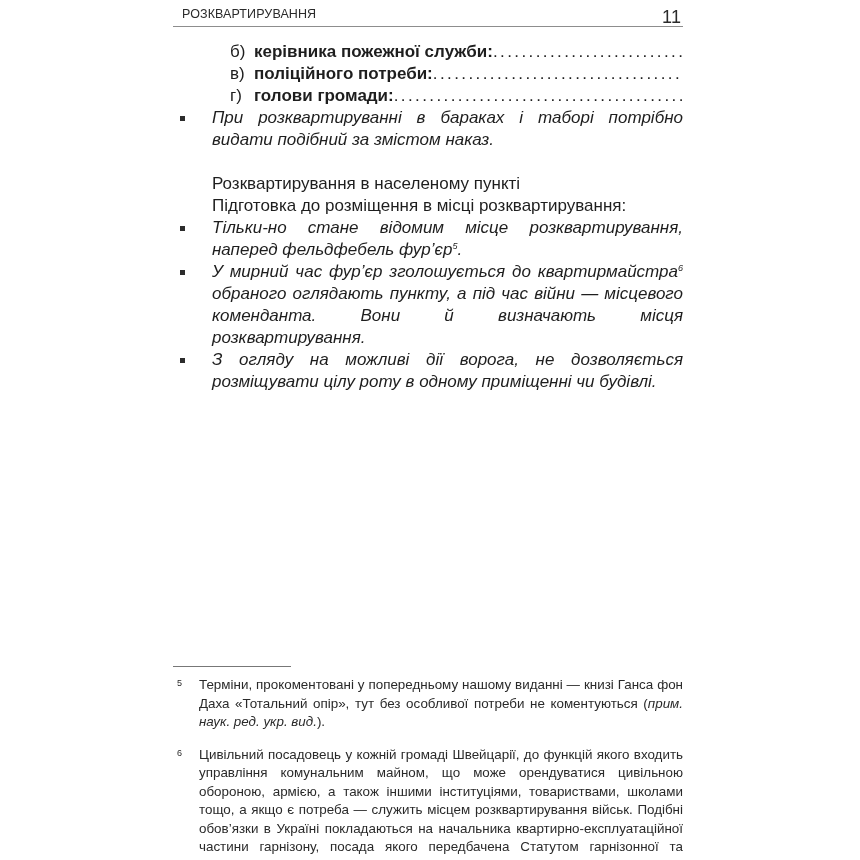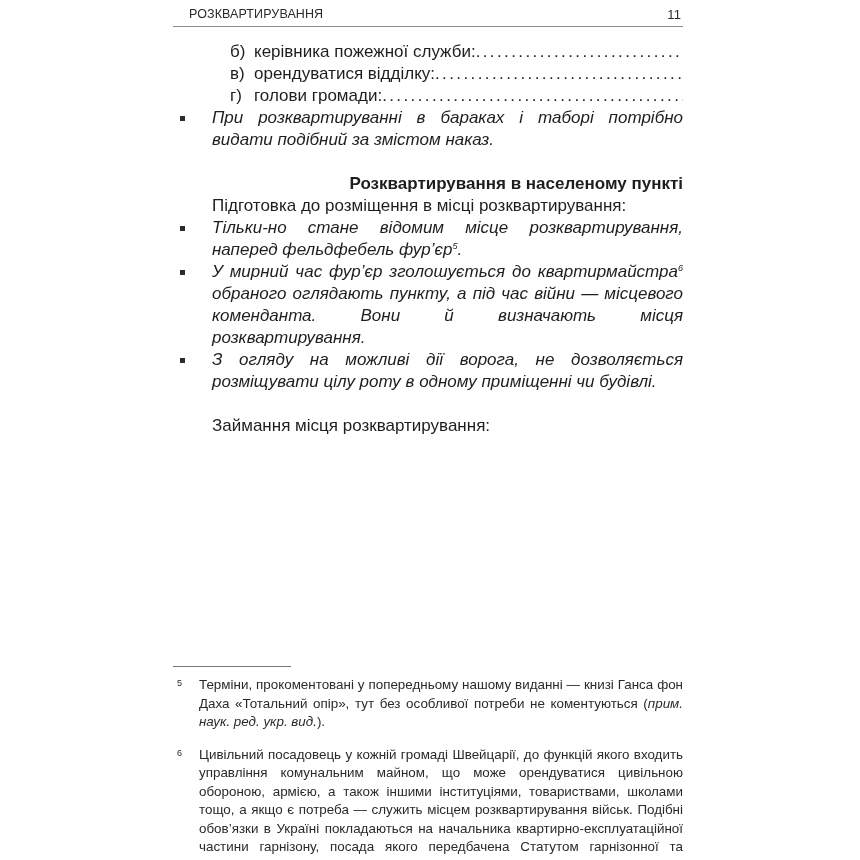--- a/index.html
+++ b/index.html
@@ -28,28 +28,28 @@
       top: 6px;
       width: 510px;
       height: 20px;
       font-size: 12.5px;
       letter-spacing: 0.1px;
       color: #2a2a2a;
       border-bottom: 1px solid #8d8d8d;
     }
     .running-header .title {
       position: absolute;
-      left: 16px;
+      left: 9px;
       top: 1px;
     }
     .running-header .page-num {
       position: absolute;
       right: 2px;
       top: 1px;
-      font-size: 13px;
+      font-size: 18px;
     }
     .body {
       position: absolute;
       left: 0;
       top: 41px;
       width: 510px;
       font-size: 17px;
       line-height: 22px;
     }
     .sub-list {
@@ -63,20 +63,21 @@
       height: 22px;
       white-space: nowrap;
       overflow: hidden;
     }
     .sub-item .marker {
       width: 24px;
       flex: none;
     }
     .sub-item .text {
       flex: none;
+      font-weight: bold;
     }
     .sub-item .leader {
       flex: 1;
       overflow: hidden;
       letter-spacing: 2.4px;
       white-space: nowrap;
     }
     .bullet-list {
       margin: 0;
       padding: 0;
@@ -95,22 +96,21 @@
       top: 9px;
       width: 5px;
       height: 5px;
       background: #2c2c2c;
     }
     .gap {
       height: 22px;
     }
     .heading {
       padding-left: 39px;
-      font-weight: bold;
-      text-align: right;
+      font-weight: normal;
     }
     .intro {
       padding-left: 39px;
     }
     .footnotes {
       position: absolute;
       left: 0;
       top: 666px;
       width: 510px;
       font-size: 13.4px;
@@ -160,21 +160,21 @@
   <div class="body">
 
     <ul class="sub-list">
       <li class="sub-item">
         <span class="marker">б)</span>
         <span class="text">керівника пожежної служби:</span>
         <span class="leader">......................................................</span>
       </li>
       <li class="sub-item">
         <span class="marker">в)</span>
-        <span class="text">орендуватися відділку:</span>
+        <span class="text">поліційного потреби:</span>
         <span class="leader">......................................................</span>
       </li>
       <li class="sub-item">
         <span class="marker">г)</span>
         <span class="text">голови громади:</span>
         <span class="leader">......................................................</span>
       </li>
     </ul>
 
     <ul class="bullet-list">
@@ -199,21 +199,20 @@
         <span>У мирний час фур’єр зголошується до квартирмайстра</span><sup class="ref">6</sup><span> обраного оглядають пункту, а під час війни — місцевого коменданта. Вони й визначають місця розквартирування.</span>
       </li>
       <li class="bullet">
         <span class="sq"></span>
         <span>З огляду на можливі дії ворога, не дозволяється розміщувати цілу роту в одному приміщенні чи будівлі.</span>
       </li>
     </ul>
 
     <div class="gap"></div>
 
-    <div class="intro">Займання місця розквартирування:</div>
 
     <ul class="bullet-list">
     </ul>
   </div>
 
   <div class="footnotes">
     <div class="fn-rule"></div>
     <div class="fn">
       <span class="fn-num">5</span>
       <span>Терміни, прокоментовані у попередньому нашому виданні — книзі Ганса фон Даха «Тотальний опір», тут без особливої потреби не коментуються (</span><span class="it">прим. наук. ред. укр. вид.</span><span>).</span>

